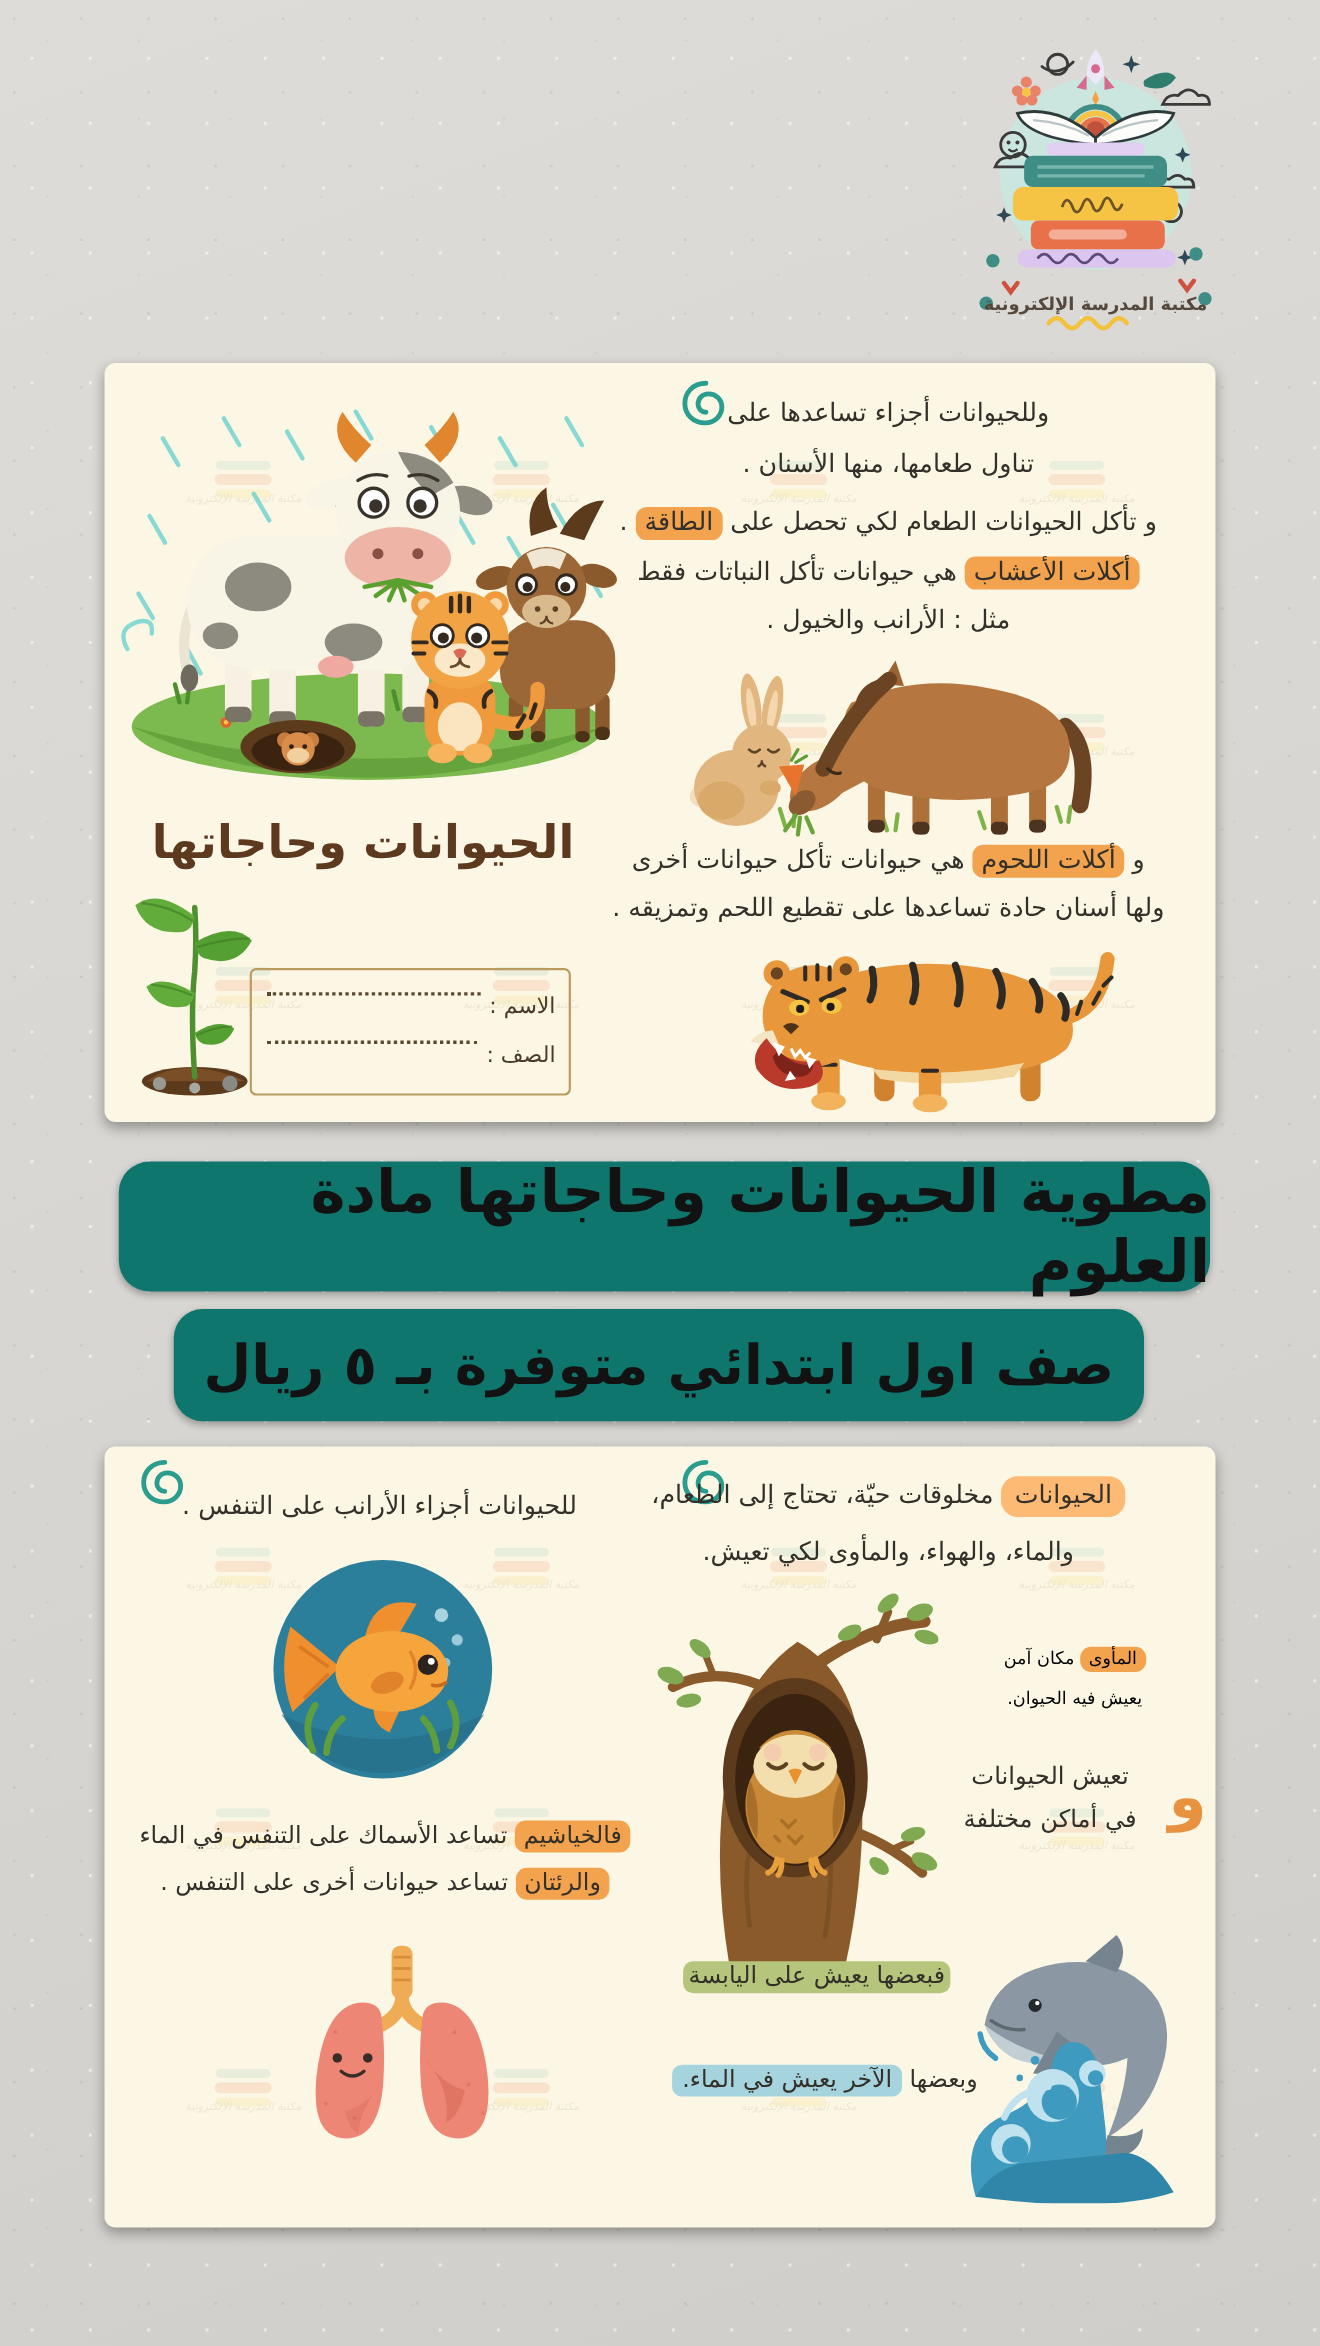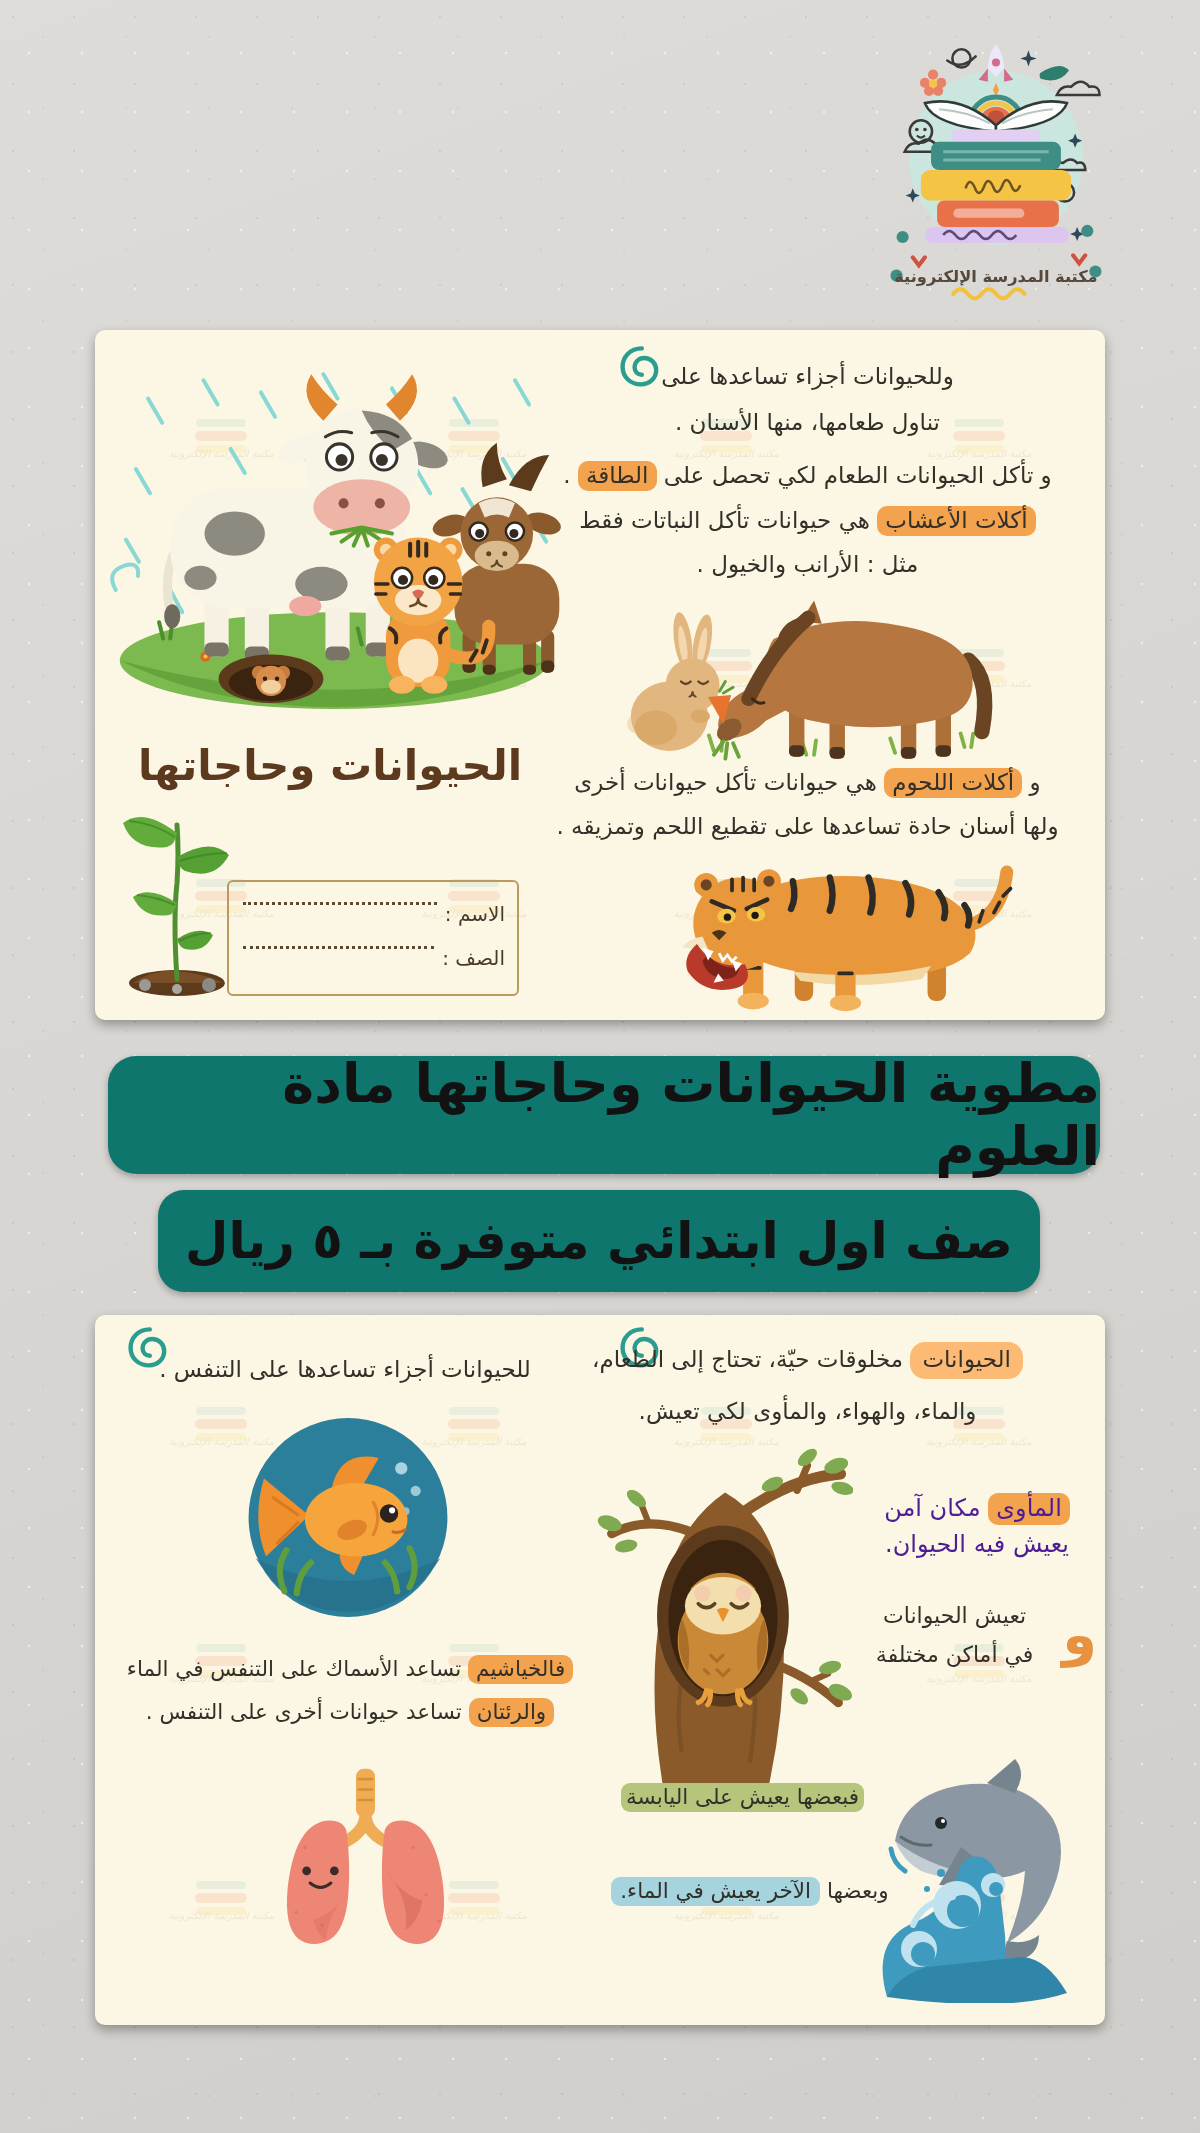--- a/index.html
+++ b/index.html
@@ -41,21 +41,21 @@
   .name-box{position:absolute;left:132px;top:550px;width:288px;height:112px;
     border:2px solid #bb9a60;border-radius:6px;}
   .field-row{position:absolute;right:12px;left:14px;display:flex;direction:rtl;align-items:flex-start;gap:8px;
     font-size:20px;color:#4a3a28;}
   .dots{flex:1;border-bottom:3px dotted #5c4a30;margin-bottom:6px;}
   .banner{position:absolute;background:#0f766e;display:flex;align-items:center;justify-content:center;
     direction:rtl;font-weight:bold;color:#121212;box-shadow:0 3px 7px rgba(0,0,0,.28);}
   #banner-1{left:108px;top:1056px;width:992px;height:118px;border-radius:28px;font-size:54px;}
   #banner-2{left:158px;top:1190px;width:882px;height:102px;border-radius:26px;font-size:50px;}
   .shelter-block{position:absolute;left:758px;top:178px;width:248px;text-align:center;direction:rtl;
-    font-size:24px;color:#4c1d95;line-height:30px;}
+    font-size:16px;color:#000000;line-height:30px;}
   .shelter-block .row2{margin-top:6px;}
   .live-block{position:absolute;left:762px;top:288px;width:240px;display:flex;direction:rtl;gap:10px;align-items:center;}
   .big-waw{font-size:56px;font-weight:bold;color:#e8923f;line-height:.9;}
   .live-lines{flex:1;text-align:center;direction:rtl;font-size:22px;color:#33302a;display:flex;flex-direction:column;gap:14px;}
   svg text{font-family:"DejaVu Sans",sans-serif;}
 </style>
 </head>
 <body>
 
 <div class="abs" style="left:876px;top:28px;width:244px;height:276px;">
@@ -593,21 +593,21 @@
   <div class="tline small" style="left:505px;width:300px;top:560px;">
     <span>وبعضها</span>
     <span class="hl-b">الآخر يعيش في الماء.</span>
   </div>
 
   <svg class="abs" style="left:30px;top:8px;" viewBox="0 0 60 60" width="48" height="48">
     <path d="M31 8 C16 8 7 19 7 31 C7 44 17 53 30 53 C41 53 49 45 49 35 C49 26 42 20 34 20 C27 20 22 25 22 32 C22 37 26 41 31 41" stroke="#2a9d8f" stroke-width="5.5" fill="none" stroke-linecap="round"></path>
   </svg>
 
   <div class="tline" style="left:30px;width:440px;top:38px;">
-    <span>للحيوانات أجزاء تساعدها على التنفس .</span>
+    <span>للحيوانات أجزاء الأرانب على التنفس .</span>
   </div>
 
   <svg class="abs" style="left:148px;top:100px;" viewBox="0 0 200 200" width="210" height="205">
     <circle cx="100" cy="100" r="97" fill="#2c7f9b"></circle>
     <path d="M10 140q90 44 180 0q-34 52-90 52t-90-52z" fill="#256e87" opacity=".7"></path>
     <g stroke="#5e9e3f" stroke-width="6" fill="none" stroke-linecap="round">
       <path d="M38 172q-10-22 2-40"></path>
         <path d="M50 174q2-20 14-30"></path>
       <path d="M160 168q10-20 0-38"></path>
         <path d="M148 172q-2-18-12-28"></path>

